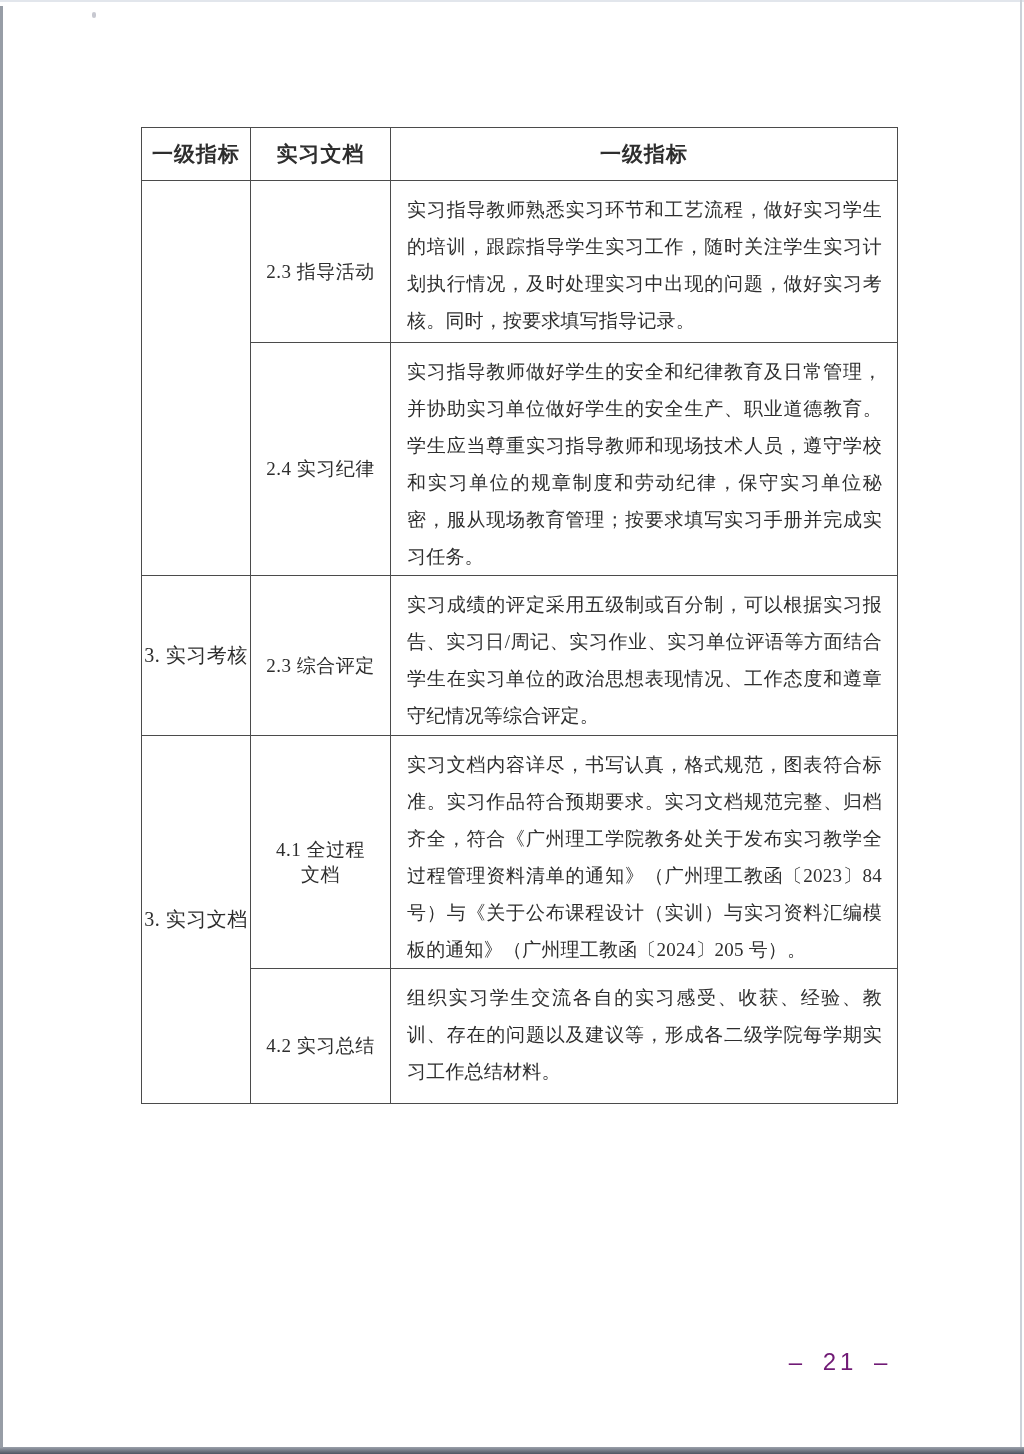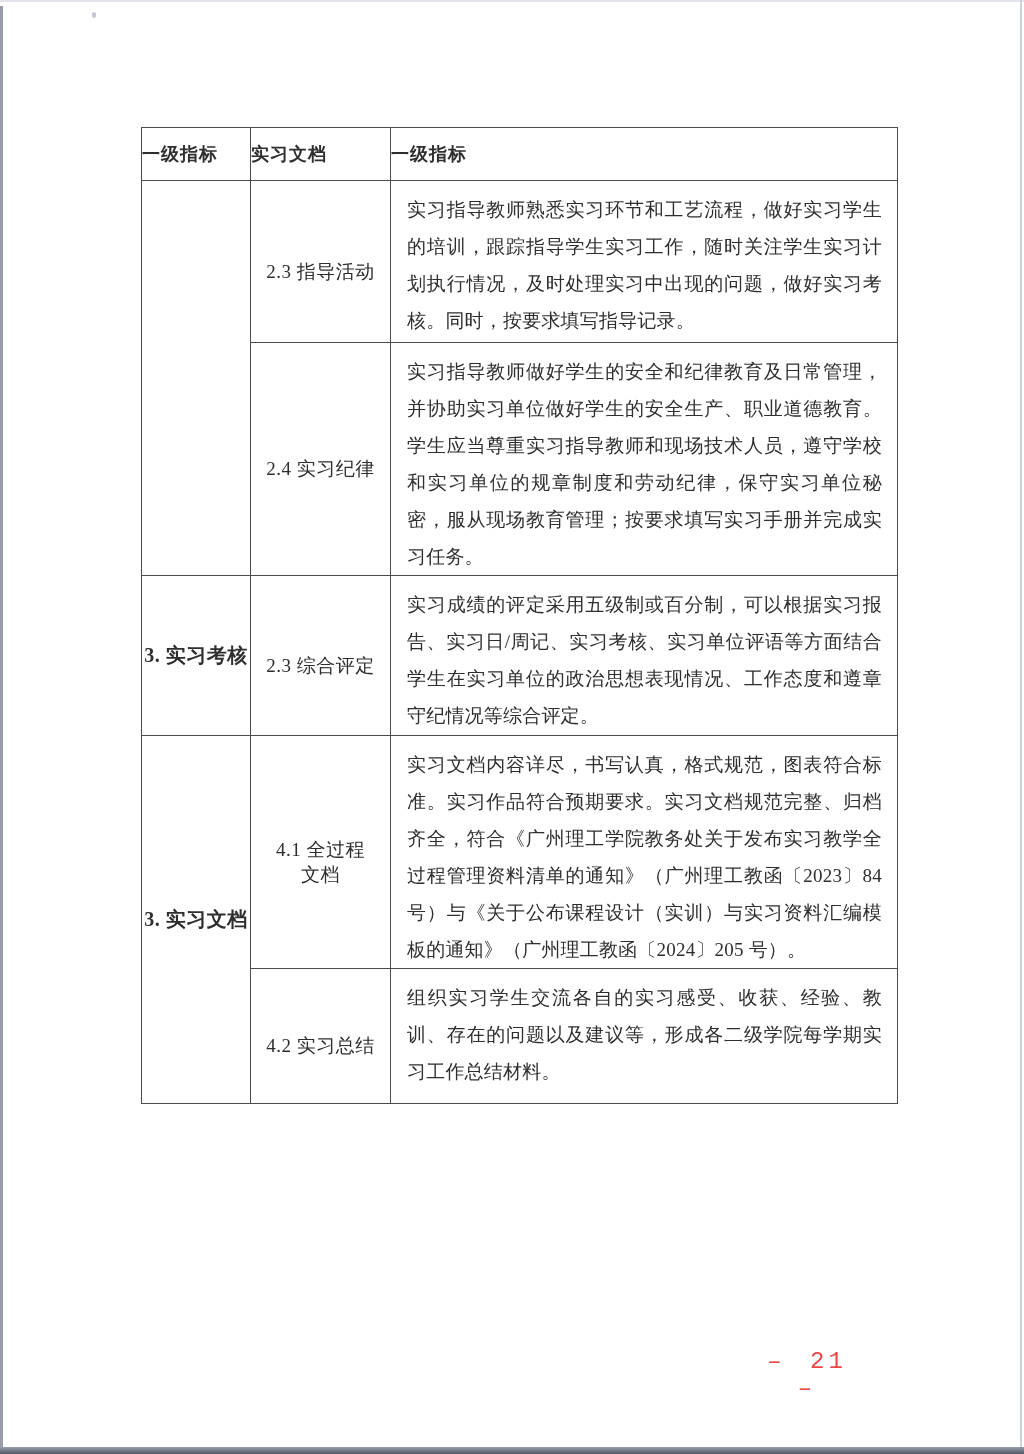--- a/index.html
+++ b/index.html
@@ -31,32 +31,32 @@
   .std-table col.c1 { width: 109px; }
   .std-table col.c2 { width: 140px; }
   .std-table col.c3 { width: 507px; }
   .std-table th, .std-table td {
     border: 1.5px solid #4b4b4b;
     padding: 0;
     font-size: 19px;
   }
   .std-table th {
     height: 52px;
-    font-size: 18px;
+    font-size: 21px;
     font-weight: 700;
-    text-align: left;
+    text-align: center;
     vertical-align: middle;
     letter-spacing: 1px;
   }
   td.level1, td.level2 {
     text-align: center;
     vertical-align: middle;
     letter-spacing: 0.5px;
   }
-  td.level1 { font-weight: 700; font-size: 20px; }
+  td.level1 { font-weight: 400; font-size: 20px; }
   td.level2 span.lbl { display: inline-block; margin-top: 20px; }
   td.level2 span.wrap-narrow { max-width: 104px; line-height: 25px; }
   td.standard {
     vertical-align: top;
     text-align: justify;
     text-justify: inter-ideograph;
   }
   td.standard .txt {
     display: block;
     padding: 10px 15px 0 16px;
@@ -65,29 +65,29 @@
   }
   tr.h-r1 { height: 162px; }
   tr.h-r2 { height: 182px; }
   tr.h-r3 { height: 160px; }
   tr.h-r4 { height: 221px; }
   tr.h-r5 { height: 135px; }
 
   
   .page-number {
     position: absolute;
-    left: 747px;
+    left: 780px;
     top: 1348px;
     width: 120px;
     text-align: center;
     font-size: 24px;
     letter-spacing: 4px;
     word-spacing: 6px;
-    color: #ef4444;
-    font-family: Liberation Mono, monospace;
+    color: #701a75;
+    font-family: Liberation Sans, sans-serif;
   }
 </style>
 </head>
 <body>
 
 <div class="sheet">
 
   <div class="edge-top"></div>
   <div class="edge-left"></div>
   <div class="edge-right"></div>
@@ -127,21 +127,21 @@
           <span class="txt">实习指导教师做好学生的安全和纪律教育及日常管理，并协助实习单位做好学生的安全生产、职业道德教育。学生应当尊重实习指导教师和现场技术人员，遵守学校和实习单位的规章制度和劳动纪律，保守实习单位秘密，服从现场教育管理；按要求填写实习手册并完成实习任务。</span>
         </td>
       </tr>
 
       <tr class="h-r3">
         <td class="level1">3. 实习考核</td>
         <td class="level2">
           <span class="lbl">2.3 综合评定</span>
         </td>
         <td class="standard">
-          <span class="txt">实习成绩的评定采用五级制或百分制，可以根据实习报告、实习日/周记、实习考核、实习单位评语等方面结合学生在实习单位的政治思想表现情况、工作态度和遵章守纪情况等综合评定。</span>
+          <span class="txt">实习成绩的评定采用五级制或百分制，可以根据实习报告、实习日/周记、实习作业、实习单位评语等方面结合学生在实习单位的政治思想表现情况、工作态度和遵章守纪情况等综合评定。</span>
         </td>
       </tr>
 
       <tr class="h-r4">
         <td class="level1" rowspan="2">3. 实习文档</td>
         <td class="level2">
           <span class="lbl wrap-narrow">4.1 全过程文档</span>
         </td>
         <td class="standard">
           <span class="txt">实习文档内容详尽，书写认真，格式规范，图表符合标准。实习作品符合预期要求。实习文档规范完整、归档齐全，符合《广州理工学院教务处关于发布实习教学全过程管理资料清单的通知》（广州理工教函〔2023〕84 号）与《关于公布课程设计（实训）与实习资料汇编模板的通知》（广州理工教函〔2024〕205 号）。</span>

